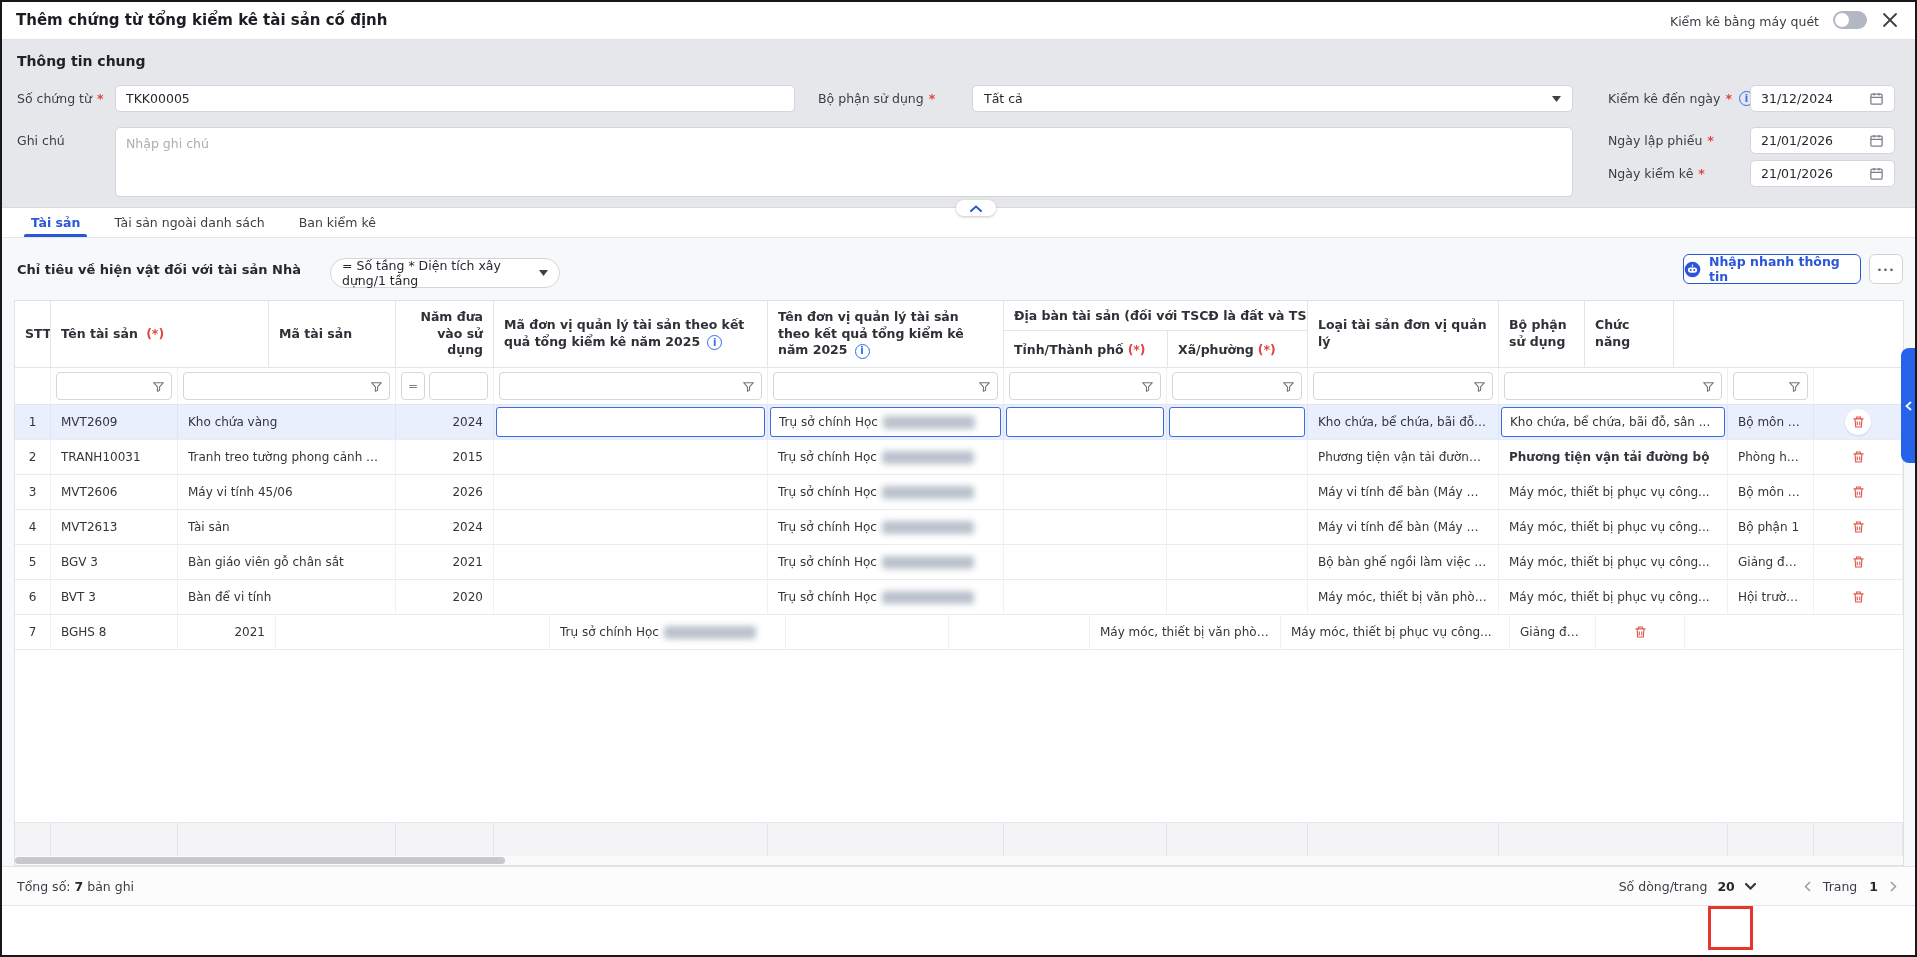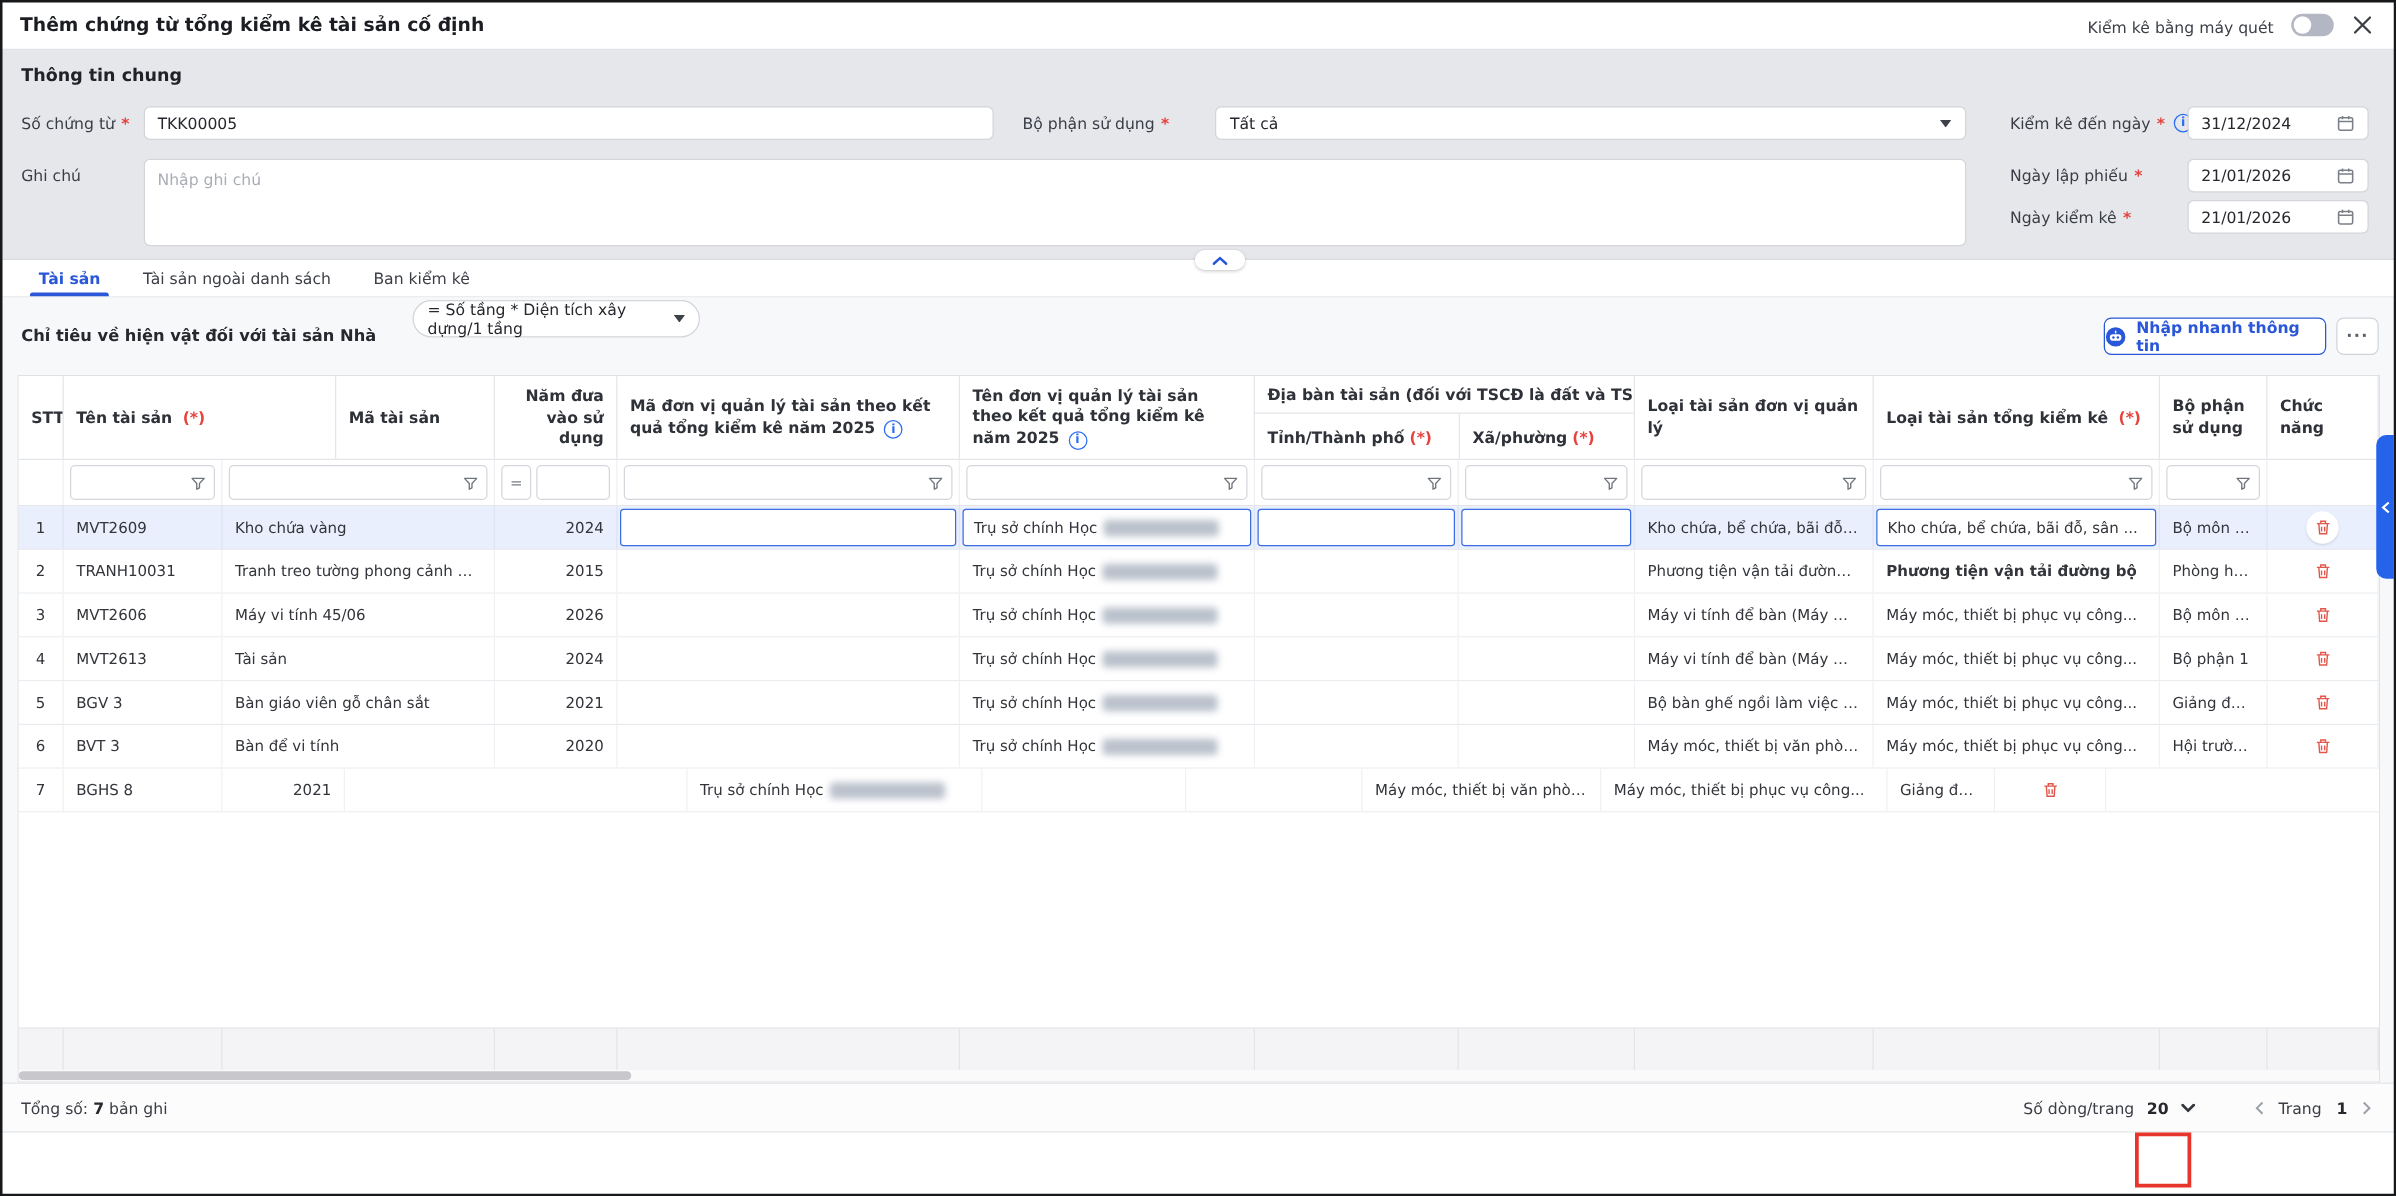--- a/index.html
+++ b/index.html
@@ -34,21 +34,21 @@
 
 .tabbar{position:absolute;left:0;top:208px;width:100%;height:30px;background:#fff;border-bottom:1px solid #e6e7ea;display:flex;align-items:stretch;padding-left:14px}
 .tab{padding:0 17px;display:flex;align-items:center;font-size:12.5px;color:#3b3e45;cursor:pointer;position:relative;white-space:nowrap}
 .tab.active{color:#2a56d8;font-weight:bold}
 .tab.active::after{content:"";position:absolute;left:10px;right:10px;bottom:0;height:3px;background:#2a56d8;border-radius:2px 2px 0 0}
 
 .content-bg{position:absolute;left:0;top:238px;width:100%;height:628px;background:#f7f8fa}
 
 
 .chi-label{position:absolute;left:17px;top:262px;font-size:13px;font-weight:bold;color:#26282e;z-index:2}
-.chi-select{left:330px;top:240px;width:230px;height:30px;border-radius:15px;z-index:2}
+.chi-select{left:330px;top:258px;width:230px;height:30px;border-radius:15px;z-index:2}
 .quick-btn{position:absolute;left:1683px;top:254px;width:178px;height:30px;border:1px solid #2a56d8;border-radius:6px;background:#fff;color:#2a56d8;font-weight:bold;font-size:12.5px;display:flex;align-items:center;justify-content:center;gap:8px;cursor:pointer;z-index:2}
 .more-btn{position:absolute;left:1869px;top:254px;width:34px;height:30px;border:1px solid #d0d3d9;border-radius:6px;background:#fff;color:#5b5f66;display:flex;align-items:center;justify-content:center;font-size:13px;font-weight:bold;letter-spacing:1px;cursor:pointer;z-index:2}
 
 
 #grid{position:absolute;left:14px;top:300px;width:1890px;height:566px;background:#fff;border:1px solid #e0e1e5;display:flex;flex-direction:column;z-index:2}
 .thead{display:flex;height:66px;background:#fff;flex:none}
 .th{flex:none;border-right:1px solid #e4e5e9;display:flex;align-items:center;padding:0 10px;font-size:12.5px;font-weight:bold;color:#2e3137;line-height:1.35;overflow:hidden}
 .th.right{justify-content:flex-end;text-align:right}
 .th .lblwrap{display:block}
 .hreq{color:#e5433e;margin-left:4px;white-space:nowrap}
@@ -259,23 +259,20 @@
           </div>
           <div class="g-sub" style="width: 140px;">
             <span>Xã/phường</span>
             <span class="hreq">(*)</span>
           </div>
         </div>
       </div>
       <div class="th" style="width: 191px;">
         <div class="lblwrap"><span>Loại tài sản đơn vị quản lý</span></div>
       </div>
-      <div class="th" style="width: 229px;">
-        <div class="lblwrap"><span>Loại tài sản tổng kiểm kê</span><span class="hreq"> (*)</span></div>
-      </div>
       <div class="th" style="width: 86px;">
         <div class="lblwrap"><span>Bộ phận sử dụng</span></div>
       </div>
       <div class="th" style="width: 89px;">
         <div class="lblwrap"><span>Chức năng</span></div>
       </div>
     </div>
   <div class="tfilter" id="tfilter">
       <div class="fc" style="width: 36px;"></div>
       <div class="fc" style="width: 127px;">

